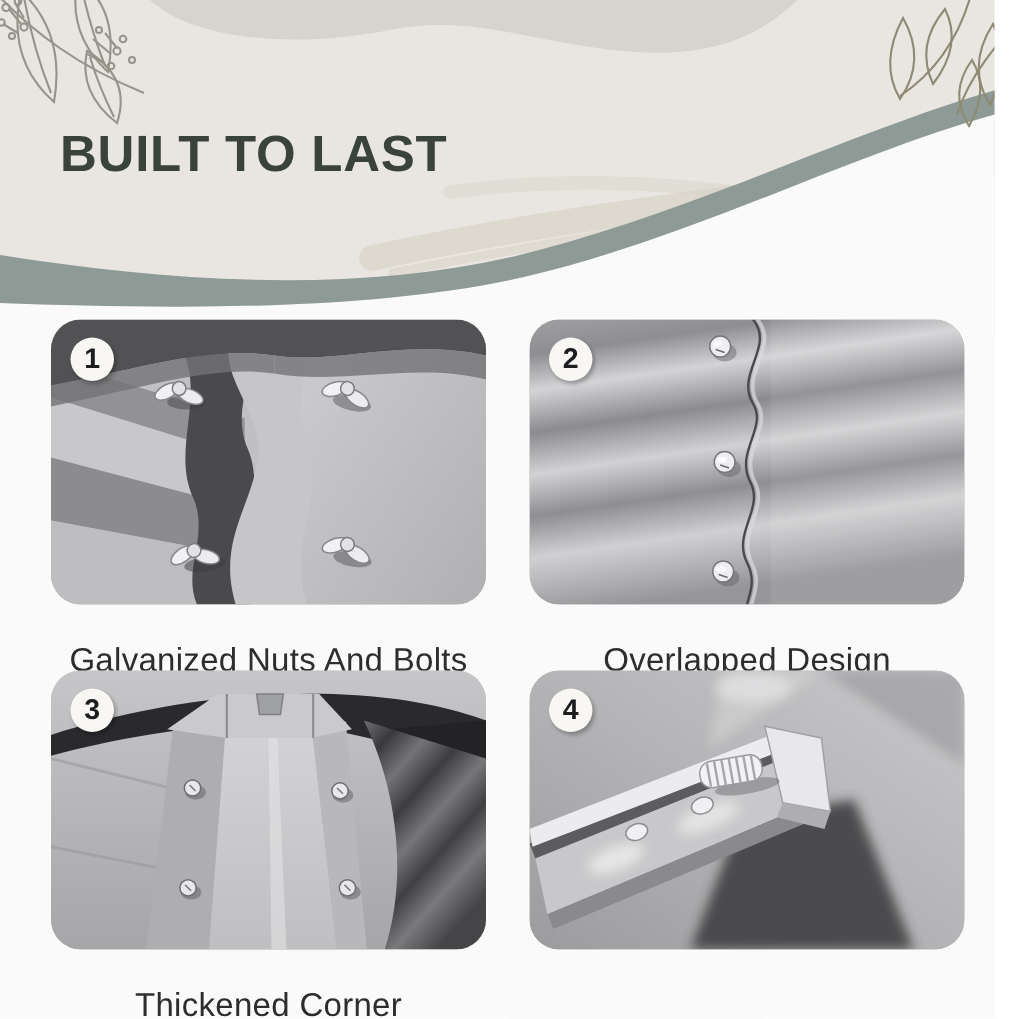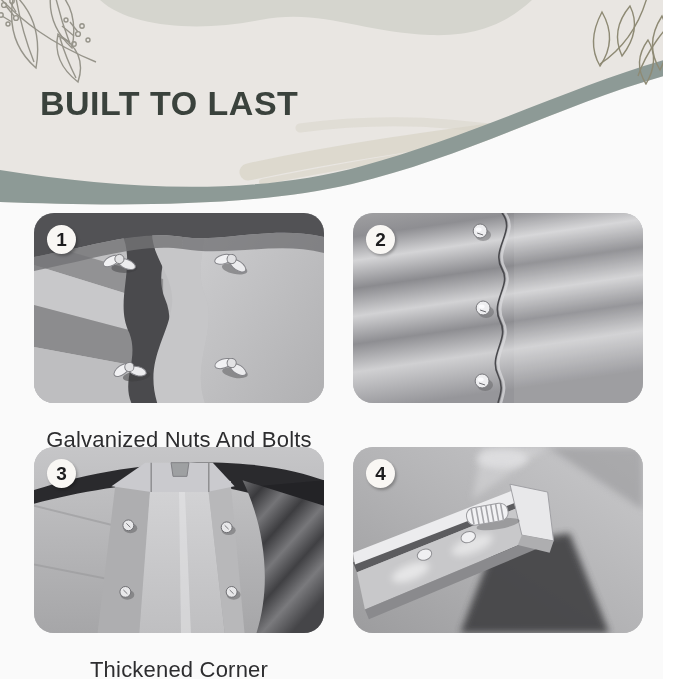--- a/index.html
+++ b/index.html
@@ -180,20 +180,21 @@
           <g transform="translate(130,168)">
             <ellipse cx="3" cy="4" rx="8" ry="6" fill="#555558" opacity=".4"></ellipse>
             <circle r="7" fill="#eeeef0" stroke="#77777b"></circle>
             <ellipse cx="-1.5" cy="-1.5" rx="3" ry="2" fill="#fbfbfd"></ellipse>
             <path d="M-3,2 L3,4" stroke="#6a6a6e"></path>
           </g>
         </g>
       </svg>
       <span class="badge">2</span>
     </div>
+    <figcaption class="caption">Overlapped Design</figcaption>
   </figure>
 
   <figure class="feature pos-3">
     <div class="photo">
       <svg viewBox="0 0 292 190" preserveAspectRatio="none" aria-hidden="true">
         <defs>
           <linearGradient id="p3l" x1="0" y1="0" x2="0" y2="1">
             <stop offset="0" stop-color="#c6c6c8"></stop>
               <stop offset="1" stop-color="#a6a6a8"></stop>
           </linearGradient>

